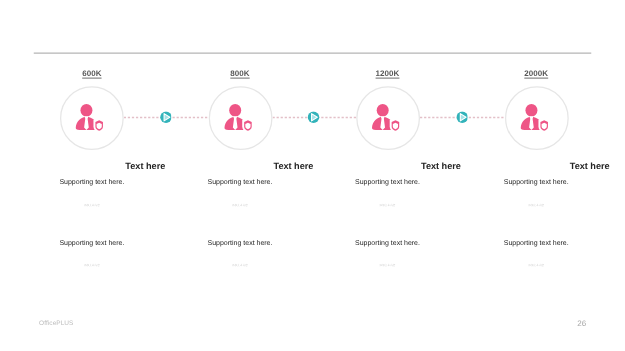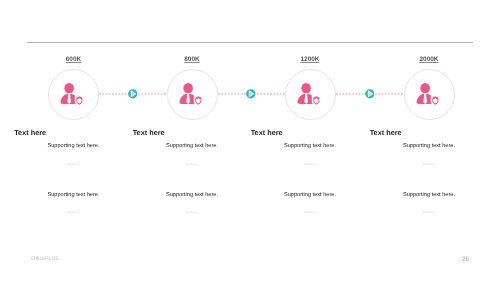--- a/index.html
+++ b/index.html
@@ -13,21 +13,21 @@
   .col{position:absolute;top:0;width:118px;height:281px;}
 
   .kpi{position:absolute;left:0;top:56.3px;width:118px;text-align:center;
        font-size:6.4px;font-weight:700;color:#595959;letter-spacing:0.05px;}
   .kpi span{text-decoration:underline;text-decoration-color:#8a8a8a;text-decoration-thickness:0.9px;text-underline-offset:0.9px;}
 
   .node{position:absolute;left:33.5px;top:69px;width:51px;height:51px;border-radius:50%;
         border:1px solid #e6e6e6;box-sizing:border-box;background:#fff;}
   .node svg{position:absolute;left:11.3px;top:12.7px;width:23.3px;height:22.3px;}
 
-  .title{position:absolute;left:-0.3px;top:128.3px;width:118px;text-align:left;
+  .title{position:absolute;left:-0.3px;top:128.3px;width:118px;text-align:right;
          font-size:7.3px;font-weight:700;color:#232323;}
   .sup1{position:absolute;left:0;top:143.2px;width:118px;text-align:center;
         font-size:5.6px;color:#272727;}
   .fnt1{position:absolute;left:0;top:162.6px;width:118px;text-align:center;
         font-size:2.1px;color:#d0d0d0;letter-spacing:0.03px;}
   .sup2{position:absolute;left:0;top:192px;width:118px;text-align:center;
         font-size:5.6px;color:#272727;}
   .fnt2{position:absolute;left:0;top:211px;width:118px;text-align:center;
         font-size:2.1px;color:#d0d0d0;letter-spacing:0.03px;}
 

